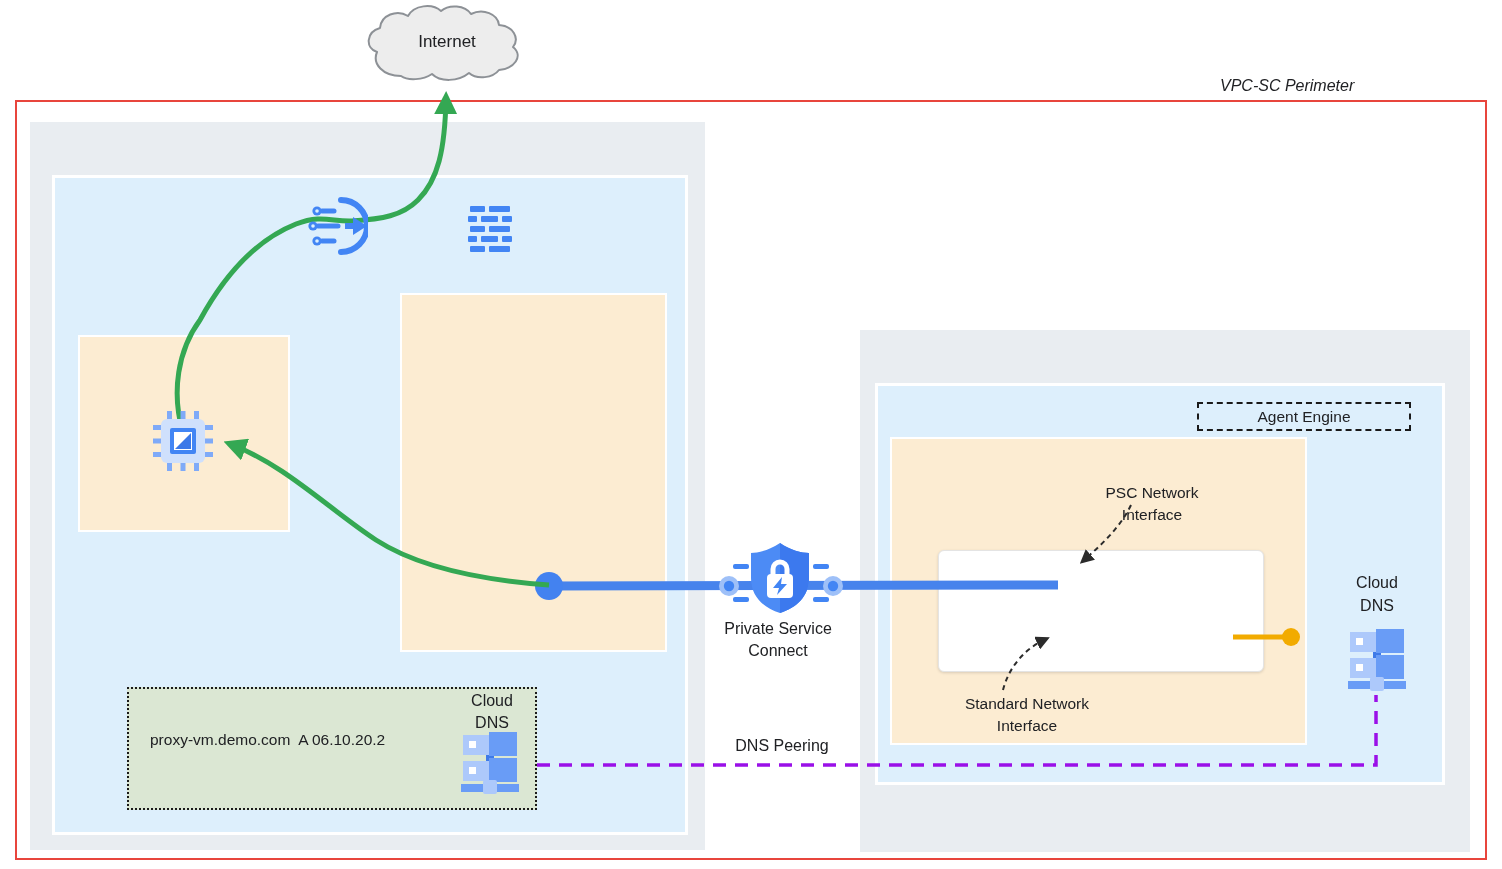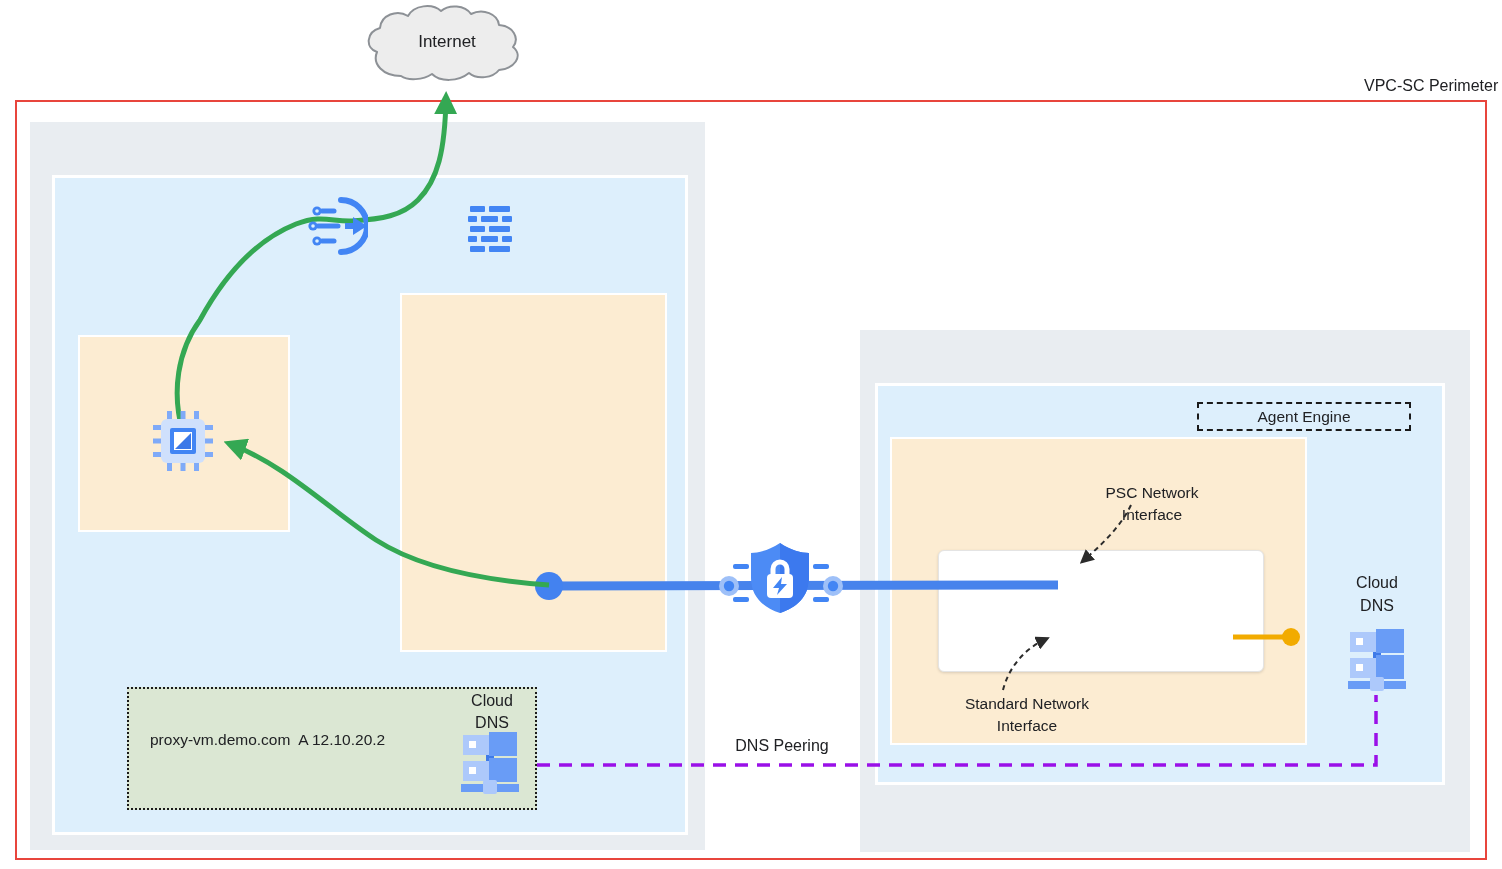--- a/index.html
+++ b/index.html
@@ -22,21 +22,21 @@
   .overlay{position:absolute;left:0;top:0;z-index:5;pointer-events:none;}
   .icon{position:absolute;z-index:6;}
   .pre{white-space:pre;}
   .small{font-size:15.5px;}
 </style>
 </head>
 <body>
 
 <div class="canvas">
 
-  <div class="lbl" style="left:1364px;top:76px;">VPC-SC Perimeter</div>
+  <div class="lbl" style="left:1220px;top:76px;font-style:italic;">VPC-SC Perimeter</div>
   <div class="perimeter"></div>
 
   <div class="proj" style="left:30px;top:122px;width:675px;height:728px;"></div>
   <div class="lbl" style="left:48px;top:137px;">my-agentspace-project</div>
 
   <div class="vpc" style="left:52px;top:175px;width:630px;height:654px;"></div>
   <div class="lbl" style="left:70px;top:196px;">consumer-vpc</div>
 
   <div class="subnet" style="left:400px;top:293px;width:263px;height:355px;"></div>
   <div class="lbl small" style="left:418px;top:313px;">intf-subnet 192.168.10.0/28</div>
@@ -110,21 +110,21 @@
           <rect x="21" y="40" width="21" height="6" rx="1"></rect>
       </g>
     </svg>
   </div>
   <div class="lbl ctr" style="left:518px;top:216px;width:130px;line-height:22px;">
     <div>Cloud Firewall</div>
     <div>Rules</div>
   </div>
 
   <div class="dnszone" style="left:127px;top:687px;width:406px;height:119px;"></div>
-  <div class="lbl small pre" style="left:150px;top:730px;z-index:3;">proxy-vm.demo.com  A 12.10.20.2</div>
+  <div class="lbl small pre" style="left:150px;top:730px;z-index:3;">proxy-vm.demo.com  A 06.10.20.2</div>
   <div class="lbl ctr" style="left:457px;top:690px;width:70px;line-height:22px;z-index:3;">
     <div>Cloud</div>
     <div>DNS</div>
   </div>
   <div class="icon" style="left:459px;top:730px;z-index:3;">
     <svg width="62" height="64" viewBox="0 0 62 64">
       <rect x="27" y="20" width="8" height="12" fill="#3f7ae8"></rect>
       <rect x="27" y="46" width="8" height="12" fill="#3f7ae8"></rect>
       <rect x="4" y="5" width="26" height="20" fill="#adc9fb"></rect>
         <rect x="10" y="11" width="7" height="7" fill="#fff"></rect>
@@ -143,20 +143,24 @@
           <clipPath id="shieldclip">
             <path d="M32,3 C42,10 54,13 61,13 L61,38 C61,57 48,68 32,73 C16,68 3,57 3,38 L3,13 C10,13 22,10 32,3 Z"></path>
           </clipPath>
         </defs>
       <path d="M32,3 C42,10 54,13 61,13 L61,38 C61,57 48,68 32,73 C16,68 3,57 3,38 L3,13 C10,13 22,10 32,3 Z" fill="#4c8bf5"></path>
       <rect x="32" y="0" width="32" height="74" fill="#3c79ee" clip-path="url(#shieldclip)"></rect>
       <path d="M25,36 v-7 a7,7 0 0 1 14,0 v7" stroke="#fff" stroke-width="5" fill="none"></path>
       <rect x="19" y="34" width="26" height="24" rx="4" fill="#fff"></rect>
       <polygon points="34,37 25,48 31,48 29,55 39,44 33,44" fill="#4285f4"></polygon>
     </svg>
+  </div>
+  <div class="lbl ctr" style="left:698px;top:618px;width:160px;line-height:22px;">
+    <div>Private Service</div>
+    <div>Connect</div>
   </div>
 
   <div class="proj" style="left:860px;top:330px;width:610px;height:522px;"></div>
   <div class="lbl" style="left:876px;top:345px;">agentspace-tenant-project</div>
 
   <div class="vpc" style="left:875px;top:383px;width:564px;height:396px;"></div>
   <div class="lbl" style="left:891px;top:404px;">producer-tenant-vpc</div>
 
   <div class="agent-engine">Agent Engine</div>
 

